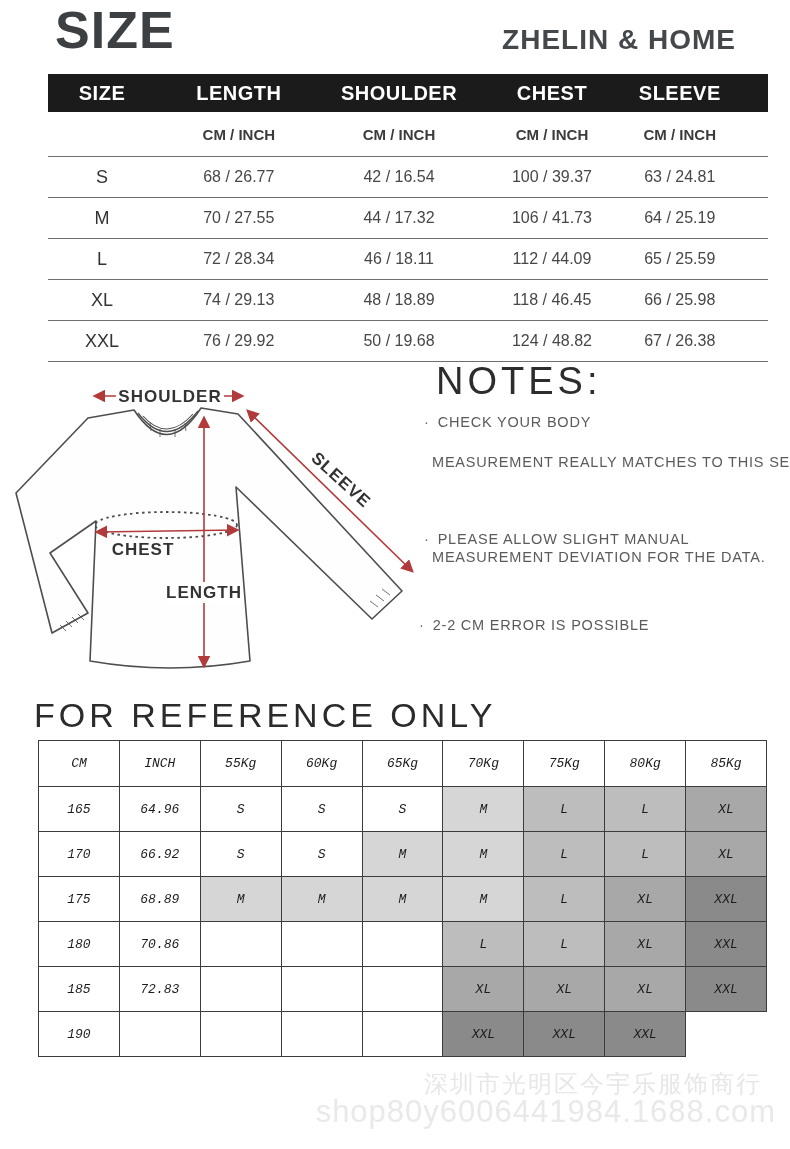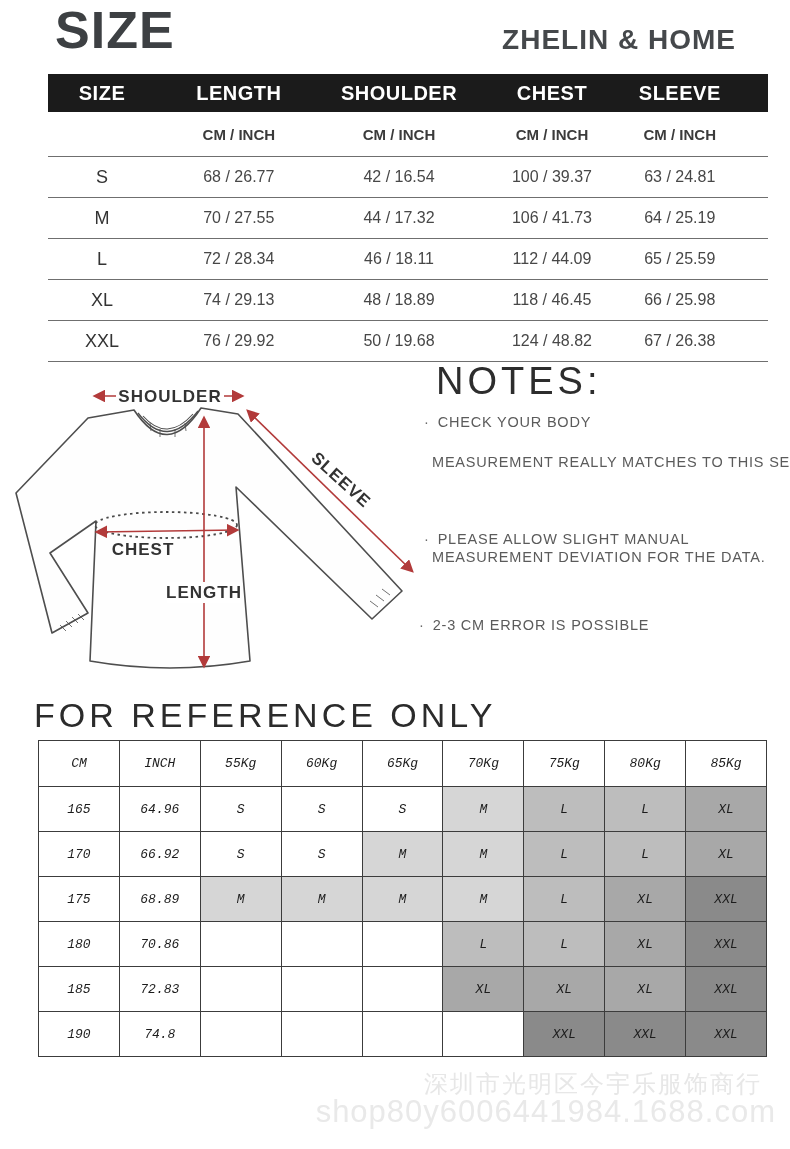--- a/index.html
+++ b/index.html
@@ -157,21 +157,21 @@
     <rect x="167" y="219" width="74" height="21" fill="#ffffff"></rect>
     <text class="dlabel" x="204" y="235" text-anchor="middle">LENGTH</text>
   </svg>
 
   <div class="notes-heading">NOTES:</div>
   <div id="notes-lines">
       <div class="nl nl0"><span class="blt">·</span><span>CHECK YOUR BODY</span></div>
       <div class="nl nl1"><span>MEASUREMENT REALLY MATCHES TO THIS SET</span></div>
       <div class="nl nl2"><span class="blt">·</span><span>PLEASE ALLOW SLIGHT MANUAL</span></div>
       <div class="nl nl3"><span>MEASUREMENT DEVIATION FOR THE DATA.</span></div>
-      <div class="nl nl4"><span class="blt">·</span><span>2-3 CM ERROR IS POSSIBLE</span></div>
+      <div class="nl nl4"><span class="blt">·</span><span>2-2 CM ERROR IS POSSIBLE</span></div>
     </div>
 
   <div class="ref-heading">FOR REFERENCE ONLY</div>
   <div class="ref-table" id="ref-table">
       <div class="ref-row head">
         <div class="ref-cell">CM</div>
         <div class="ref-cell">INCH</div>
         <div class="ref-cell">55Kg</div>
         <div class="ref-cell">60Kg</div>
         <div class="ref-cell">65Kg</div>
@@ -230,21 +230,20 @@
         <div class="ref-cell" style="background: rgb(255, 255, 255);"></div>
         <div class="ref-cell" style="background: rgb(255, 255, 255);"></div>
         <div class="ref-cell" style="background: rgb(255, 255, 255);"></div>
         <div class="ref-cell" style="background: rgb(168, 168, 168);">XL</div>
         <div class="ref-cell" style="background: rgb(168, 168, 168);">XL</div>
         <div class="ref-cell" style="background: rgb(168, 168, 168);">XL</div>
         <div class="ref-cell" style="background: rgb(138, 138, 138);">XXL</div>
       </div>
       <div class="ref-row">
         <div class="ref-cell">190</div>
-        <div class="ref-cell">74.8</div>
         <div class="ref-cell" style="background: rgb(255, 255, 255);"></div>
         <div class="ref-cell" style="background: rgb(255, 255, 255);"></div>
         <div class="ref-cell" style="background: rgb(255, 255, 255);"></div>
         <div class="ref-cell" style="background: rgb(255, 255, 255);"></div>
         <div class="ref-cell" style="background: rgb(138, 138, 138);">XXL</div>
         <div class="ref-cell" style="background: rgb(138, 138, 138);">XXL</div>
         <div class="ref-cell" style="background: rgb(138, 138, 138);">XXL</div>
       </div>
     </div>
 

